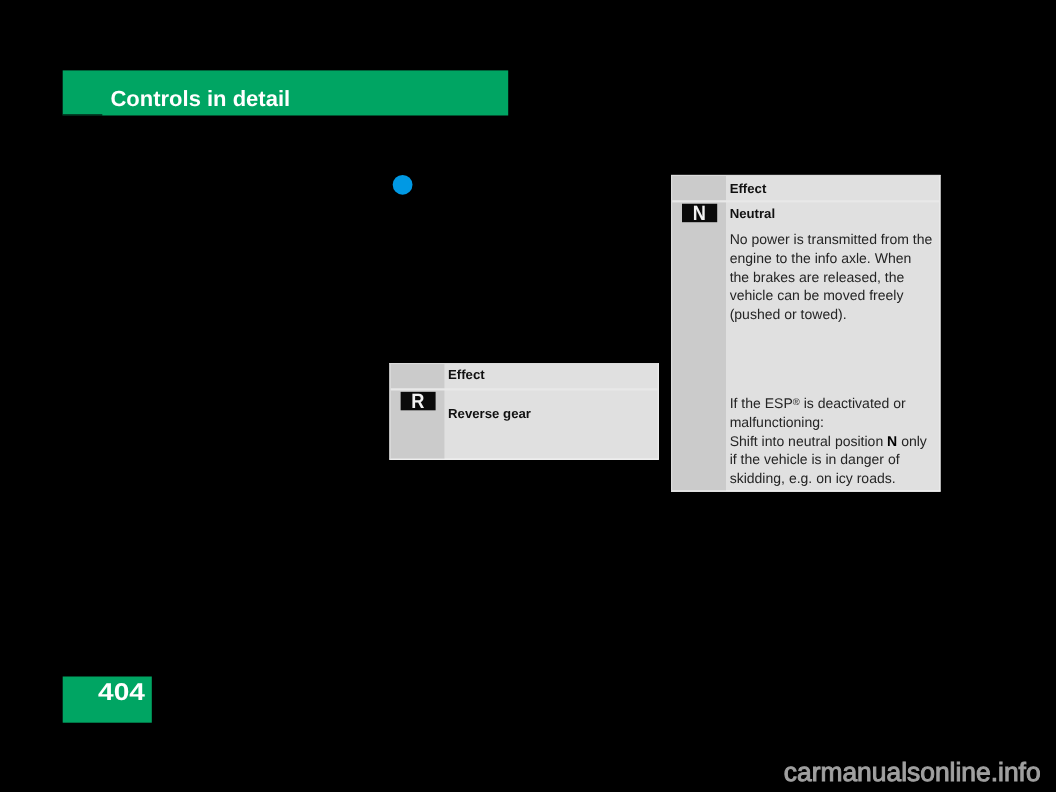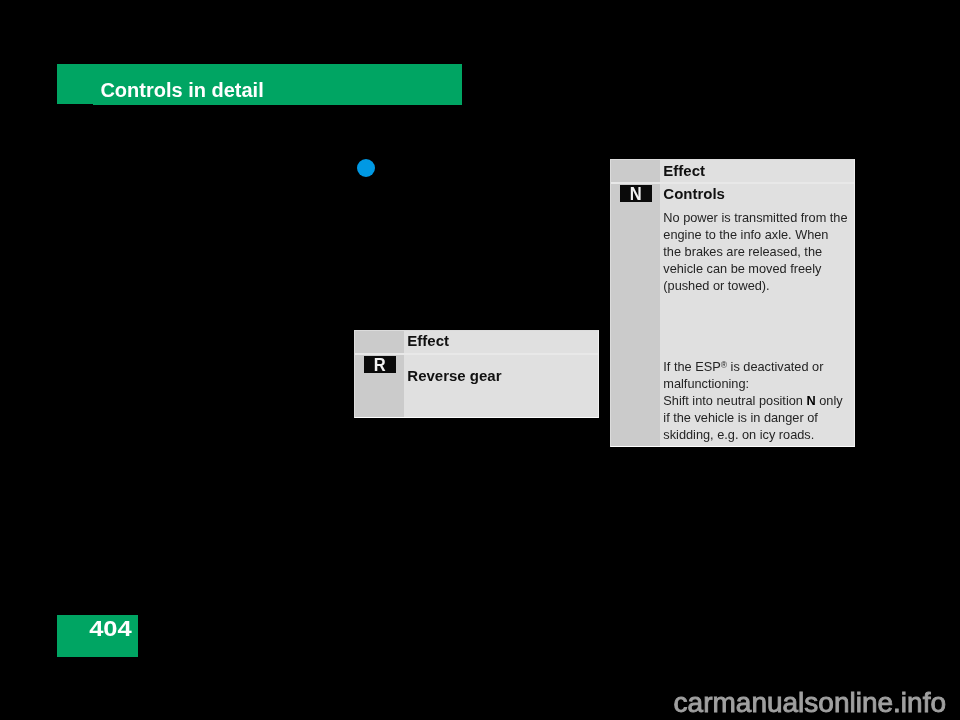--- a/index.html
+++ b/index.html
@@ -75,21 +75,21 @@
   }
   .gtable .hrule {
     position: absolute;
     left: 0; right: 0;
     height: 2px;
     background: #e8e8e8;
   }
   .colhead, .rowhead {
     position: absolute;
     transform: translateZ(0);
-    font-size: 15px;
+    font-size: 12px;
     font-weight: bold;
     color: #111111;
     line-height: 14px;
     white-space: nowrap;
   }
   .para {
     position: absolute;
     transform: translateZ(0);
     font-size: 12.75px;
     color: #242424;
@@ -149,21 +149,21 @@
   }
 
   
   .watermark {
     position: absolute;
     transform: translateZ(0);
     left: 0; top: 689.2px;
     width: 946px;
     text-align: right;
     font-family: "Liberation Sans", sans-serif;
-    font-size: 28px;
+    font-size: 24px;
     color: #a0a0a0;
     letter-spacing: 0px;
     line-height: 27px;
     white-space: nowrap;
     -webkit-text-stroke: 0.9px #a0a0a0;
   }
 </style>
 </head>
 <body>
 
@@ -180,21 +180,21 @@
     <div class="colhead" style="left:52.3px; top:3.3px;">Effect</div>
     <div class="badge" style="left:8.6px; top:25.1px; width:32.4px; height:17.2px;"><span>R</span></div>
     <div class="rowhead" style="left:52.3px; top:25.6px;margin-top:12px;">Reverse gear</div>
   </div>
 
   <div class="gtable" id="tbl-neutral" style="left:610px; top:159px; width:245px; height:288px;">
     <div class="icon-col"></div>
     <div class="hrule" style="top:22.4px;"></div>
     <div class="colhead" style="left:52.3px; top:3.8px;">Effect</div>
     <div class="badge" style="left:8.6px; top:25.2px; width:32.4px; height:17.2px;"><span>N</span></div>
-    <div class="rowhead" style="left:52.3px; top:26.8px;">Controls</div>
+    <div class="rowhead" style="left:52.3px; top:26.8px;">Neutral</div>
     <div class="para" style="left:52.3px; top:48.7px;"><span><span>No power is transmitted from the</span></span><br><span><span>engine to the info axle. When</span></span><br><span><span>the brakes are released, the</span></span><br><span><span>vehicle can be moved freely</span></span><br><span><span>(pushed or towed).</span></span></div>
     <div class="para" style="left:52.3px; top:197.7px;"><span><span>If the ESP</span><sup>®</sup><span> is deactivated or</span></span><br><span><span>malfunctioning:</span></span><br><span><span>Shift into neutral position </span><b>N</b><span> only</span></span><br><span><span>if the vehicle is in danger of</span></span><br><span><span>skidding, e.g. on icy roads.</span></span></div>
   </div>
 
   <div class="pagenum-box"></div>
   <div class="pagenum"><span>404</span></div>
 
   <div class="watermark">carmanualsonline.info</div>
 </div>
 

